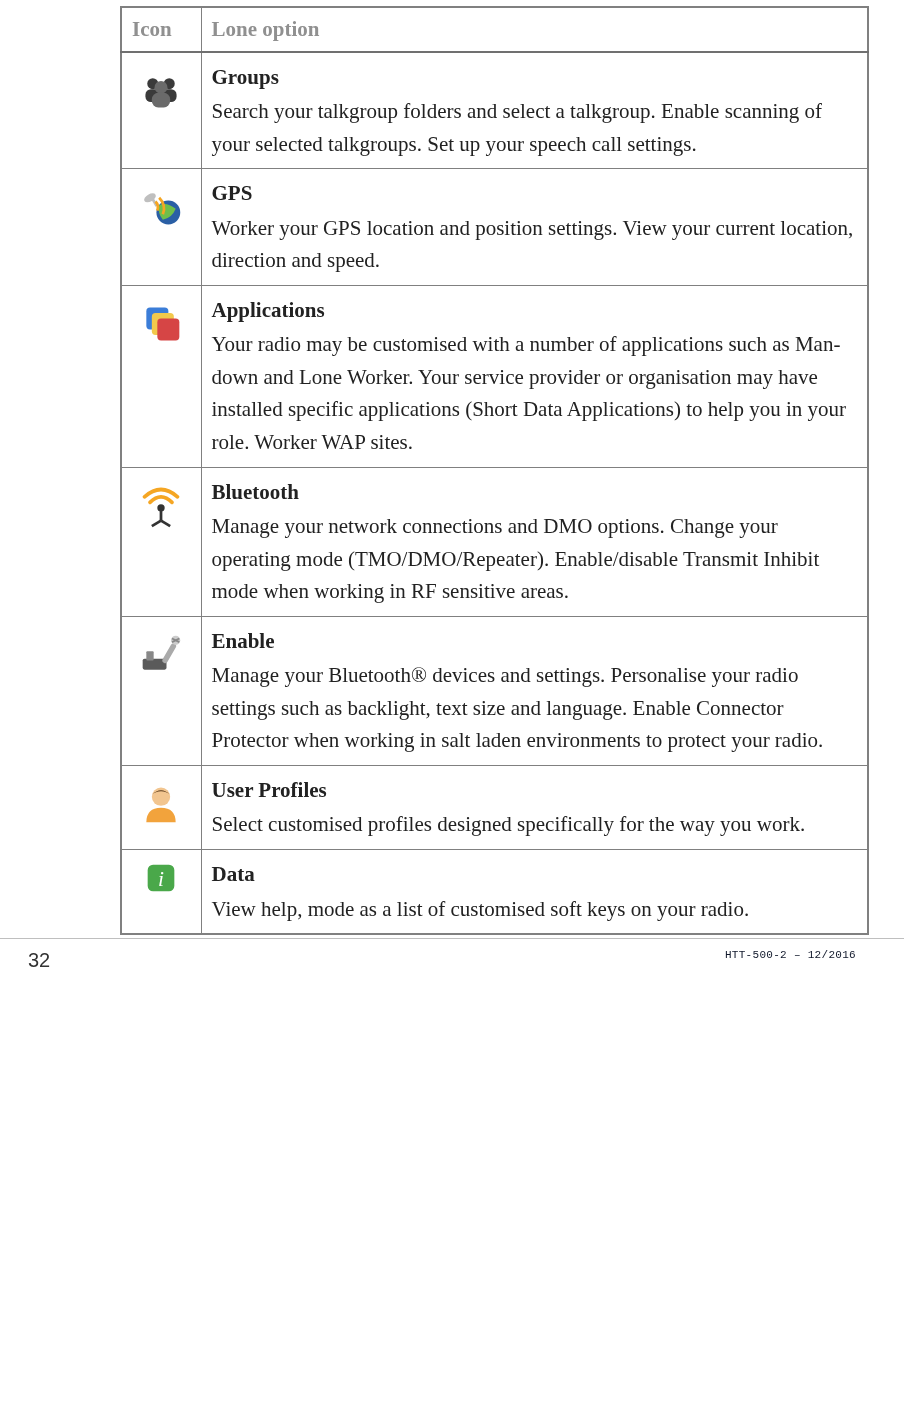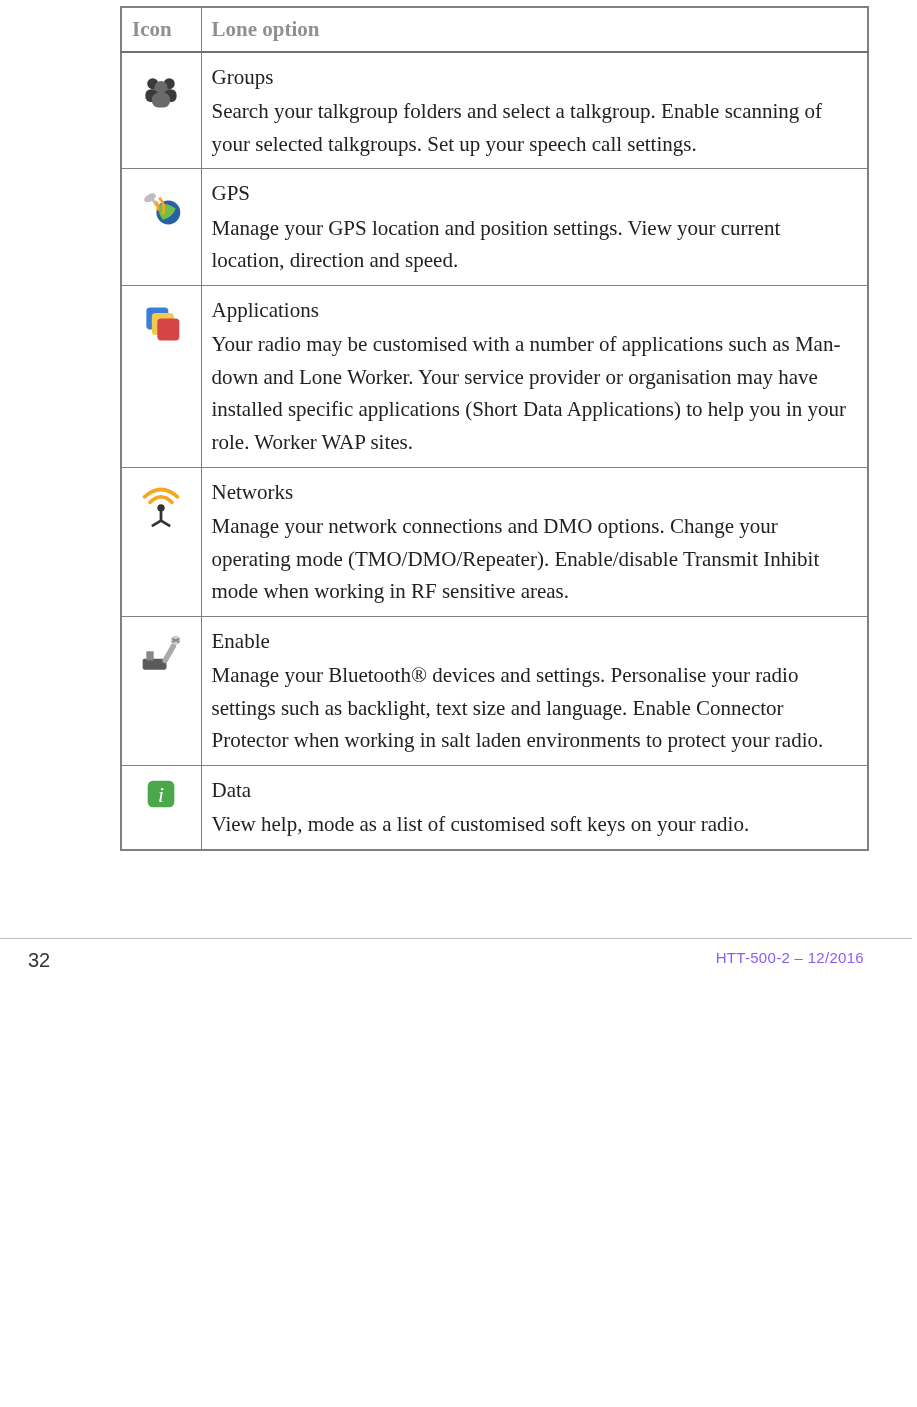--- a/index.html
+++ b/index.html
@@ -2,27 +2,27 @@
 <html><head>
 <meta charset="utf-8">
 <style>
   html,body{margin:0;padding:0;background:#fff;}
   .page{width:917px;height:1002px;position:relative;font-family:"Palatino Linotype","Book Antiqua",Palatino,Georgia,serif;color:#222;box-sizing:border-box;}
   .content{padding:6px 48px 0 120px;}
   table.menu{border-collapse:collapse;width:100%;table-layout:fixed;border:2px solid #808080;}
   table.menu th,table.menu td{border:1px solid #808080;padding:8px 10px;vertical-align:top;font-size:21px;line-height:1.55;}
   table.menu th{font-weight:700;color:#909090;text-align:left;padding:5px 10px;border-bottom:2px solid #707070;}
   col.icon-col{width:80px;}
-  .title{font-weight:400;display:block;margin-bottom:2px;}
+  .title{font-weight:700;display:block;margin-bottom:2px;}
   .icon-cell{text-align:center;vertical-align:middle;}
   .icon-wrap{display:flex;align-items:center;justify-content:center;min-height:60px;}
   svg.icon{width:44px;height:44px;}
-  .footer{position:absolute;left:0;right:5px;bottom:30px;border-top:1px solid #bfbfbf;padding:10px 48px 0 28px;display:flex;justify-content:space-between;font-family:Verdana,Geneva,sans-serif;font-size:16px;color:#555;}
+  .footer{position:absolute;left:0;right:13px;bottom:30px;border-top:1px solid #bfbfbf;padding:10px 48px 0 28px;display:flex;justify-content:space-between;font-family:Verdana,Geneva,sans-serif;font-size:16px;color:#555;}
   .footer .pn{font-family:Verdana,Geneva,sans-serif;font-size:20px;color:#333;}
-  .footer .doc{font-family:Liberation Sans, sans-serif;font-size:15px;color:#8b5cf6;letter-spacing:0.3px;}
+  .footer .doc{font-family:Liberation Mono, monospace;font-size:11px;color:#0f172a;letter-spacing:0.3px;}
 </style>
 </head>
 <body>
 
 <div class="page">
   <div class="content">
     <table class="menu">
       <colgroup>
           <col class="icon-col">
           <col>
@@ -62,21 +62,21 @@
               <path d="M22 22 Q30 18 40 26 Q36 36 26 38 Q20 30 22 22" fill="#6fbf4a"></path>
               <ellipse cx="12" cy="14" rx="7" ry="4" fill="#bfbfbf" transform="rotate(-30 12 14)"></ellipse>
               <rect x="13" y="15" width="3" height="10" fill="#bfbfbf" transform="rotate(-30 13 15)"></rect>
               <path d="M18 18 Q22 22 20 28" stroke="#f5a623" stroke-width="3" fill="none"></path>
               <path d="M22 14 Q30 22 26 32" stroke="#f5a623" stroke-width="3" fill="none"></path>
             </svg>
               </div>
             </td>
           <td>
             <span class="title">GPS</span>
-            <span>Manage your GPS location and position settings. View your current location, direction and speed.</span>
+            <span>Worker your GPS location and position settings. View your current location, direction and speed.</span>
           </td>
         </tr>
 
         <tr>
           <td class="icon-cell">
               <div class="icon-wrap">
             <svg class="icon" viewBox="0 0 48 48">
               <rect x="8" y="6" width="24" height="24" rx="4" fill="#3b7dd8"></rect>
               <rect x="14" y="12" width="24" height="24" rx="4" fill="#f2c94c"></rect>
               <rect x="20" y="18" width="24" height="24" rx="4" fill="#d64545"></rect>
@@ -96,21 +96,21 @@
               <path d="M6 14 Q24 -2 42 14" stroke="#f5a623" stroke-width="4" fill="none" stroke-linecap="round"></path>
               <path d="M12 20 Q24 8 36 20" stroke="#f5a623" stroke-width="4" fill="none" stroke-linecap="round"></path>
               <circle cx="24" cy="26" r="4" fill="#333"></circle>
               <line x1="24" y1="28" x2="24" y2="40" stroke="#333" stroke-width="3"></line>
               <line x1="24" y1="40" x2="14" y2="46" stroke="#333" stroke-width="3"></line>
               <line x1="24" y1="40" x2="34" y2="46" stroke="#333" stroke-width="3"></line>
             </svg>
               </div>
             </td>
           <td>
-            <span class="title">Networks</span>
+            <span class="title">Bluetooth</span>
             <span>Manage your network connections and DMO options. Change your operating mode (TMO/DMO/Repeater). Enable/disable Transmit Inhibit mode when working in RF sensitive areas.</span>
           </td>
         </tr>
 
         <tr>
           <td class="icon-cell">
               <div class="icon-wrap">
             <svg class="icon" viewBox="0 0 48 48">
               <rect x="4" y="28" width="26" height="12" rx="2" fill="#5a5a5a"></rect>
               <rect x="8" y="20" width="8" height="10" rx="1" fill="#888"></rect>
@@ -119,20 +119,35 @@
               <path d="M36 6 L44 10 M36 10 L44 6" stroke="#888" stroke-width="2"></path>
             </svg>
               </div>
             </td>
           <td>
             <span class="title">Enable</span>
             <span>Manage your Bluetooth® devices and settings. Personalise your radio settings such as backlight, text size and language. Enable Connector Protector when working in salt laden environments to protect your radio.</span>
           </td>
         </tr>
 
+        <tr>
+          <td class="icon-cell">
+              <div class="icon-wrap">
+            <svg class="icon" viewBox="0 0 48 48">
+              <path d="M8 44 Q8 28 24 28 Q40 28 40 44 Z" fill="#f2a33c"></path>
+              <circle cx="24" cy="16" r="10" fill="#f2c58f"></circle>
+              <path d="M14 14 Q24 4 34 14 Q30 10 24 10 Q18 10 14 14" fill="#5a3a1a"></path>
+            </svg>
+              </div>
+            </td>
+          <td>
+            <span class="title">User Profiles</span>
+            <span>Select customised profiles designed specifically for the way you work.</span>
+          </td>
+        </tr>
 
         <tr>
           <td class="icon-cell">
               <div class="icon-wrap" style="min-height:40px;">
             <svg class="icon" style="width:32px;height:32px;" viewBox="0 0 48 48">
               <rect x="4" y="4" width="40" height="40" rx="8" fill="#4aa84a"></rect>
               <text x="24" y="36" font-family="Georgia,serif" font-style="italic" font-size="32" fill="#fff" text-anchor="middle">i</text>
             </svg>
               </div>
             </td>

